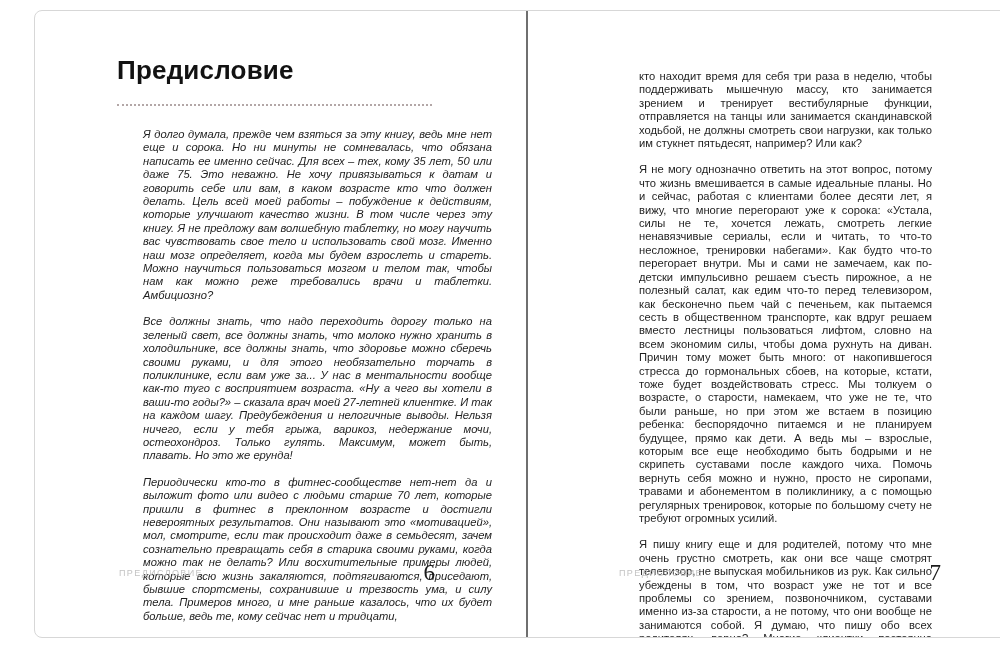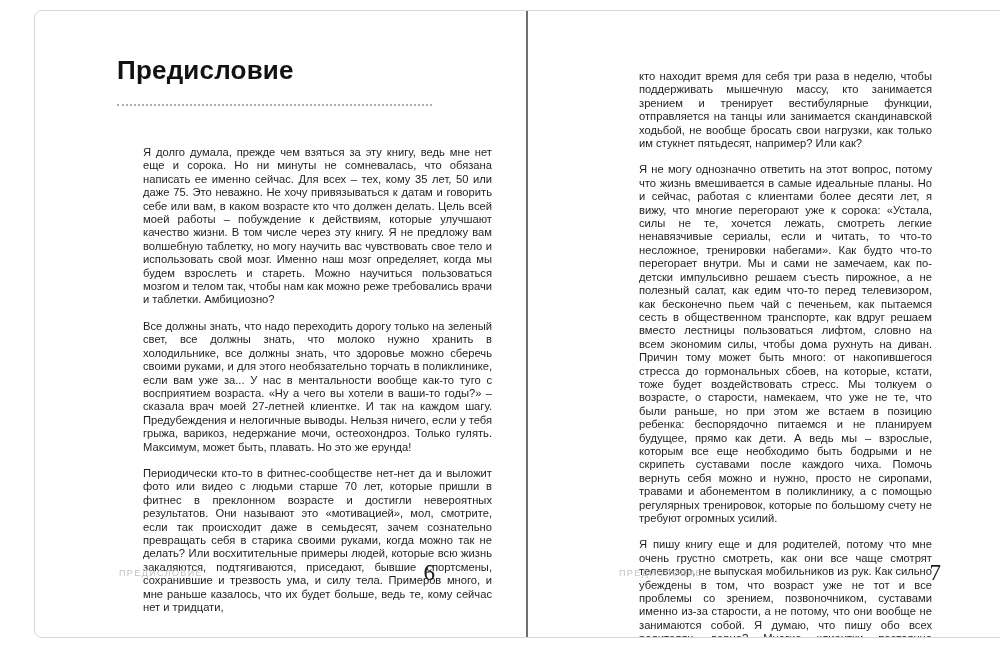--- a/index.html
+++ b/index.html
@@ -53,21 +53,21 @@
     border-top: 2px dotted #b3a7a7;
   }
   .body-text {
     position: absolute;
     font-size: 11.2px;
     line-height: 13.4px;
     text-align: justify;
     color: #1e1e1e;
   }
   .body-text p { margin: 0 0 13px 0; }
-  .left-body  { left: 108px; top: 135px; width: 349px; }
+  .left-body  { left: 108px; top: 117px; width: 349px; font-style: italic; }
   .right-body { left: 111px; top: 59px;  width: 293px; }
 
   .running-title {
     position: absolute;
     top: 557px;
     margin: 0;
     font-size: 9px;
     letter-spacing: 1.4px;
     color: #c3c3c3;
   }
@@ -104,21 +104,21 @@
     </div>
 
     <p class="running-title l">ПРЕДИСЛОВИЕ</p>
     <p class="page-number l">6</p>
   </div>
 
   <div class="spine"></div>
 
   <div class="page right">
     <div class="body-text right-body">
-      <p>кто находит время для себя три раза в неделю, чтобы поддерживать мышечную массу, кто занимается зрением и тренирует вестибулярные функции, отправляется на танцы или занимается скандинавской ходьбой, не вообще бросать свои нагрузки, как только им стукнет пятьдесят, например? Или как?</p>
+      <p>кто находит время для себя три раза в неделю, чтобы поддерживать мышечную массу, кто занимается зрением и тренирует вестибулярные функции, отправляется на танцы или занимается скандинавской ходьбой, не должны смотреть свои нагрузки, как только им стукнет пятьдесят, например? Или как?</p>
       <p>Я не могу однозначно ответить на этот вопрос, потому что жизнь вмешивается в самые идеальные планы. Но и сейчас, работая с клиентами более десяти лет, я вижу, что многие перегорают уже к сорока: «Устала, силы не те, хочется лежать, смотреть легкие ненавязчивые сериалы, если и читать, то что-то несложное, тренировки набегами». Как будто что-то перегорает внутри. Мы и сами не замечаем, как по-детски импульсивно решаем съесть пирожное, а не полезный салат, как едим что-то перед телевизором, как бесконечно пьем чай с печеньем, как пытаемся сесть в общественном транспорте, как вдруг решаем вместо лестницы пользоваться лифтом, словно на всем экономим силы, чтобы дома рухнуть на диван. Причин тому может быть много: от накопившегося стресса до гормональных сбоев, на которые, кстати, тоже будет воздействовать стресс. Мы толкуем о возрасте, о старости, намекаем, что уже не те, что были раньше, но при этом же встаем в позицию ребенка: беспорядочно питаемся и не планируем будущее, прямо как дети. А ведь мы – взрослые, которым все еще необходимо быть бодрыми и не скрипеть суставами после каждого чиха. Помочь вернуть себя можно и нужно, просто не сиропами, травами и абонементом в поликлинику, а с помощью регулярных тренировок, которые по большому счету не требуют огромных усилий.</p>
       <p>Я пишу книгу еще и для родителей, потому что мне очень грустно смотреть, как они все чаще смотрят телевизор, не выпуская мобильников из рук. Как сильно убеждены в том, что возраст уже не тот и все проблемы со зрением, позвоночником, суставами именно из-за старости, а не потому, что они вообще не занимаются собой. Я думаю, что пишу обо всех родителях, верно? Многие клиентки постоянно спрашивают о занятиях для своих мам, но в то же время говорят что-то типа «она у меня ничем заниматься не будет, ей все сложно, просто потому что не хочет, выбирает вязание под сериал». При этом у меня есть клиенты онлайн, которым и 60, и 75 лет, и эти чу-</p>
     </div>
 
     <p class="running-title r">ПРЕДИСЛОВИЕ</p>
     <p class="page-number r">7</p>
   </div>
 
 </div>
 

